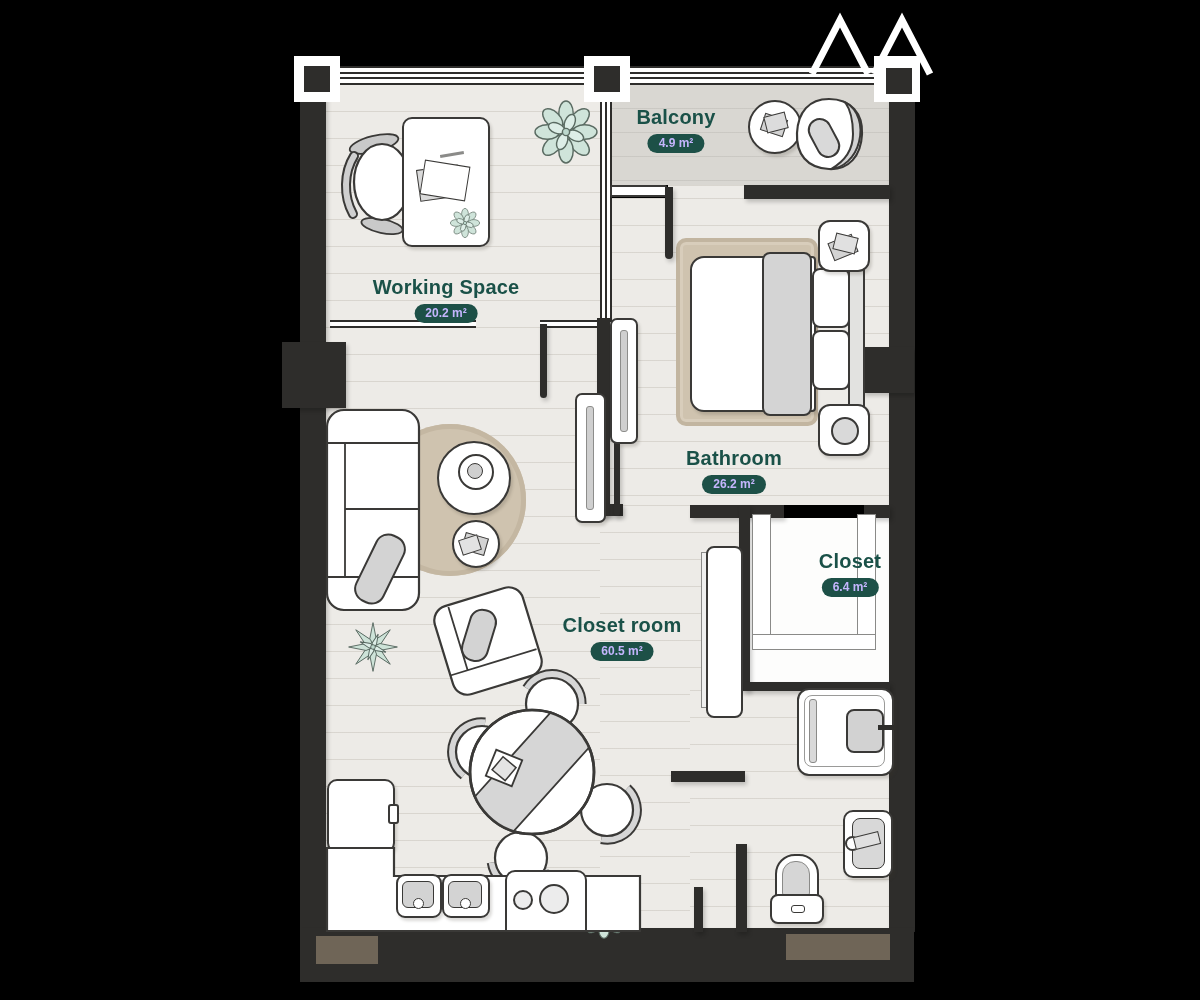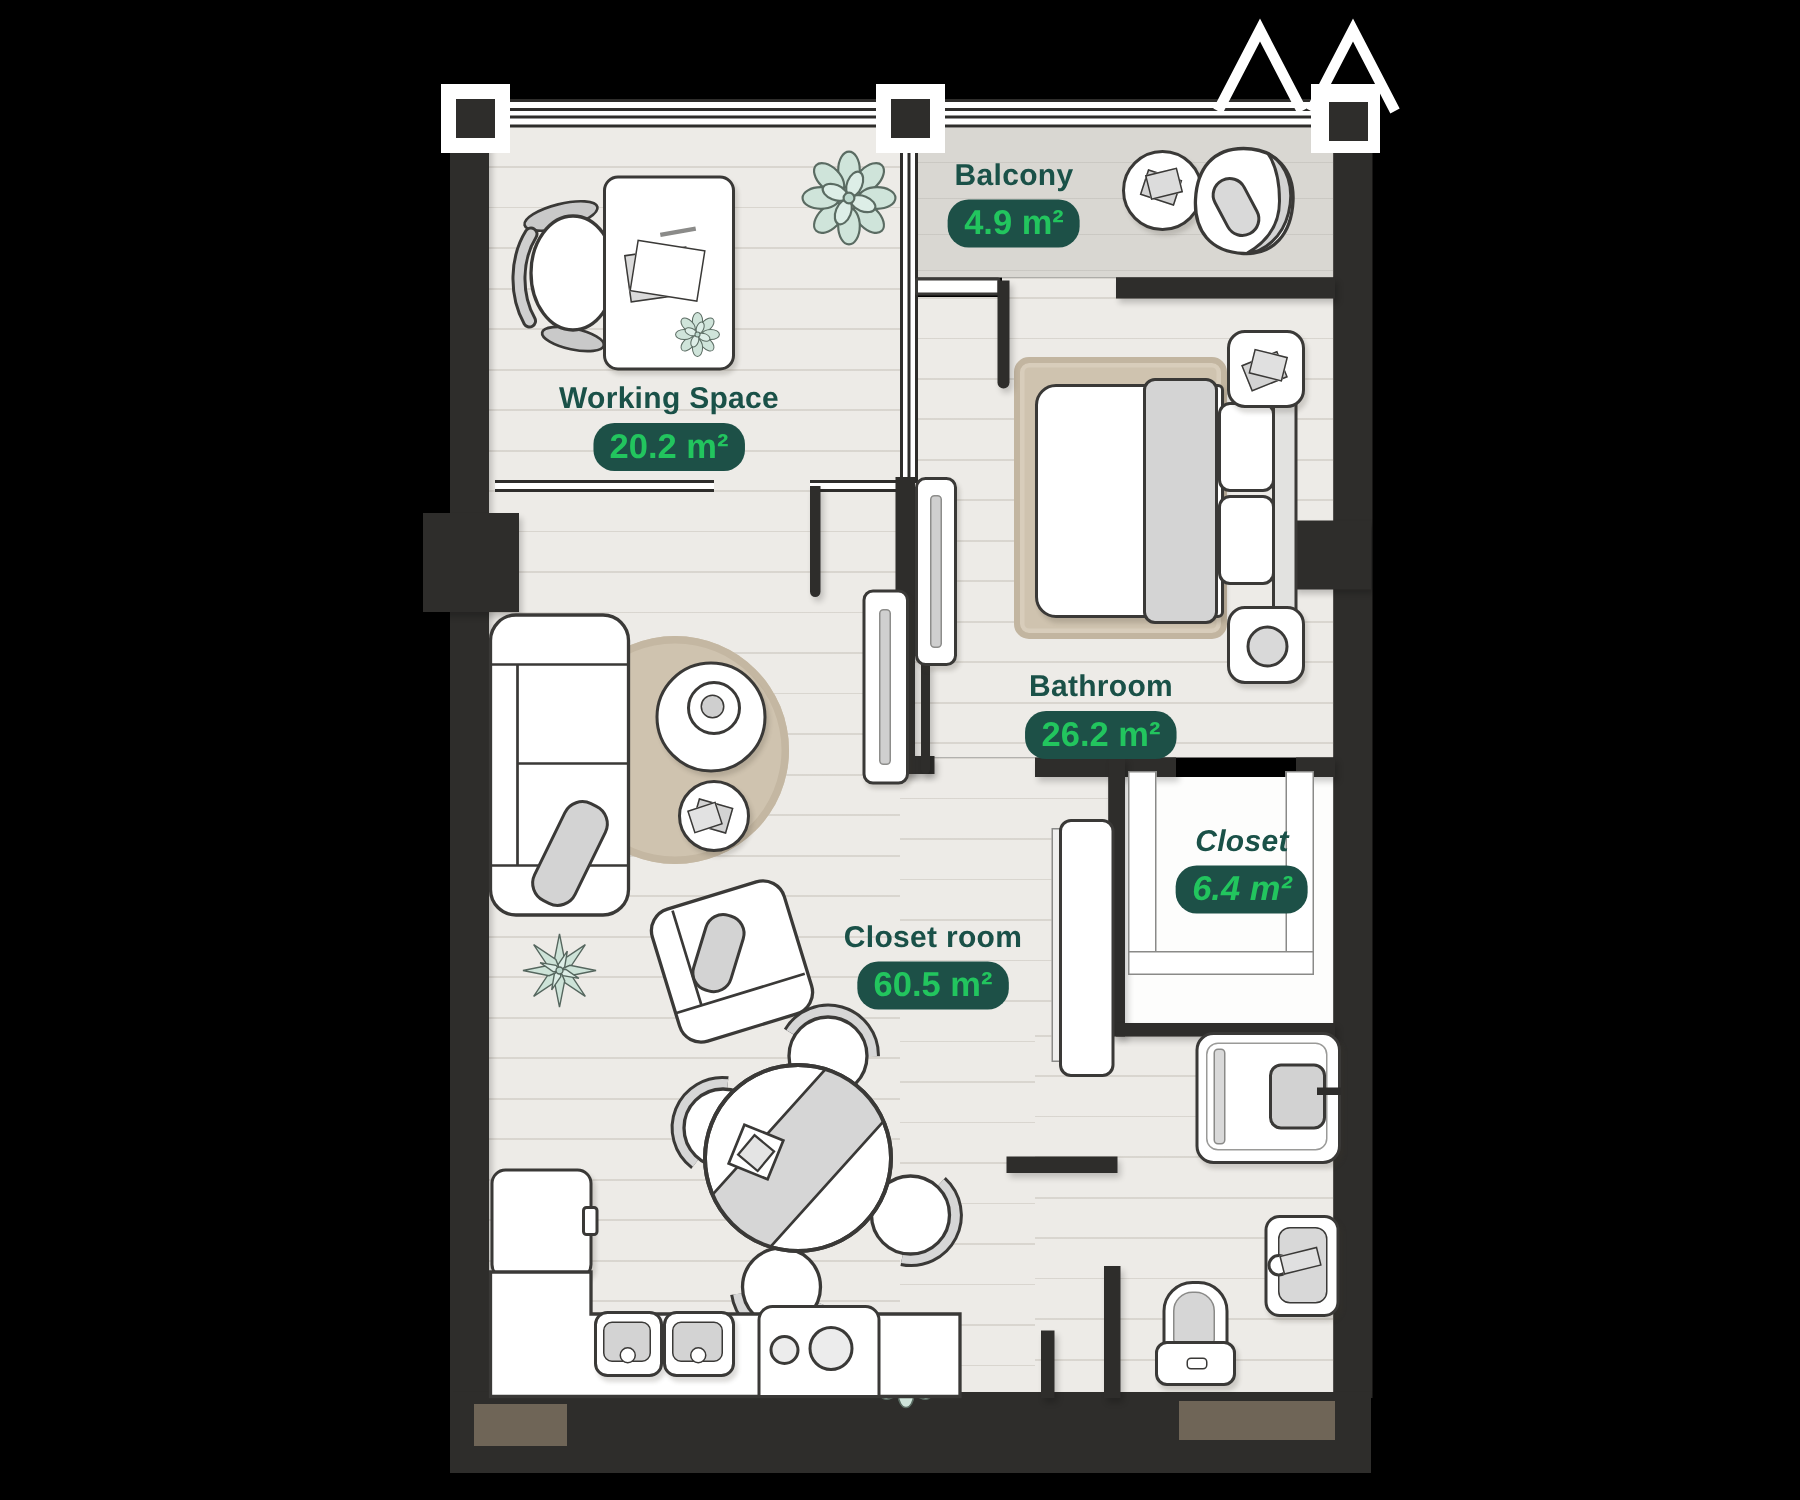--- a/index.html
+++ b/index.html
@@ -24,21 +24,21 @@
   .partition{position:absolute;background:#fff;border-top:2px solid #2e2d2b;border-bottom:2px solid #2e2d2b;}
   .column{position:absolute;background:#fff;}
   .column .core{position:absolute;left:10px;top:10px;width:26px;height:26px;background:#2e2d2b;}
   
   .wh{position:absolute;background:#fff;border:2px solid #3a3937;box-shadow:2px 3px 3px rgba(60,55,45,.18);}
   .gy{position:absolute;background:#d3d3d3;border:2px solid #3a3937;}
   .mat{position:absolute;background:#6f6557;}
   
   .room-label{position:absolute;transform:translateX(-50%);text-align:center;z-index:40;white-space:nowrap;}
   .room-name{font-weight:700;font-size:20px;color:#1a5148;margin-bottom:4px;letter-spacing:.2px;}
-  .room-badge{display:inline-block;background:#1d5047;color:#22c55e;font-weight:700;font-size:23px;
+  .room-badge{display:inline-block;background:#1d5047;color:#c4b5fd;font-weight:700;font-size:12px;
               padding:2px 11px 3px;border-radius:14px;}
   svg{overflow:visible;}
 </style>
 </head>
 <body>
 
 <div id="canvas">
 
   
   <svg width="0" height="0">
@@ -318,29 +318,29 @@
   </div>
   <div class="wh" style="left:770px;top:894px;width:50px;height:26px;border-radius:8px;">
     <div class="abs" style="left:19px;top:9px;width:12px;height:6px;border-radius:3px;background:#fff;border:1.5px solid #3a3937;"></div>
   </div>
 
   
   <div class="room-label" style="left:676px;top:106px;">
     <div class="room-name">Balcony</div>
     <div class="room-badge">4.9 m²</div>
   </div>
-  <div class="room-label" style="left:446px;top:255px;">
+  <div class="room-label" style="left:446px;top:276px;">
     <div class="room-name">Working Space</div>
     <div class="room-badge">20.2 m²</div>
   </div>
   <div class="room-label" style="left:734px;top:447px;">
     <div class="room-name">Bathroom</div>
     <div class="room-badge">26.2 m²</div>
   </div>
-  <div class="room-label" style="left:828px;top:550px;font-style:italic;">
+  <div class="room-label" style="left:850px;top:550px;">
     <div class="room-name">Closet</div>
     <div class="room-badge">6.4 m²</div>
   </div>
   <div class="room-label" style="left:622px;top:614px;">
     <div class="room-name">Closet room</div>
     <div class="room-badge">60.5 m²</div>
   </div>
 
 </div>
 

